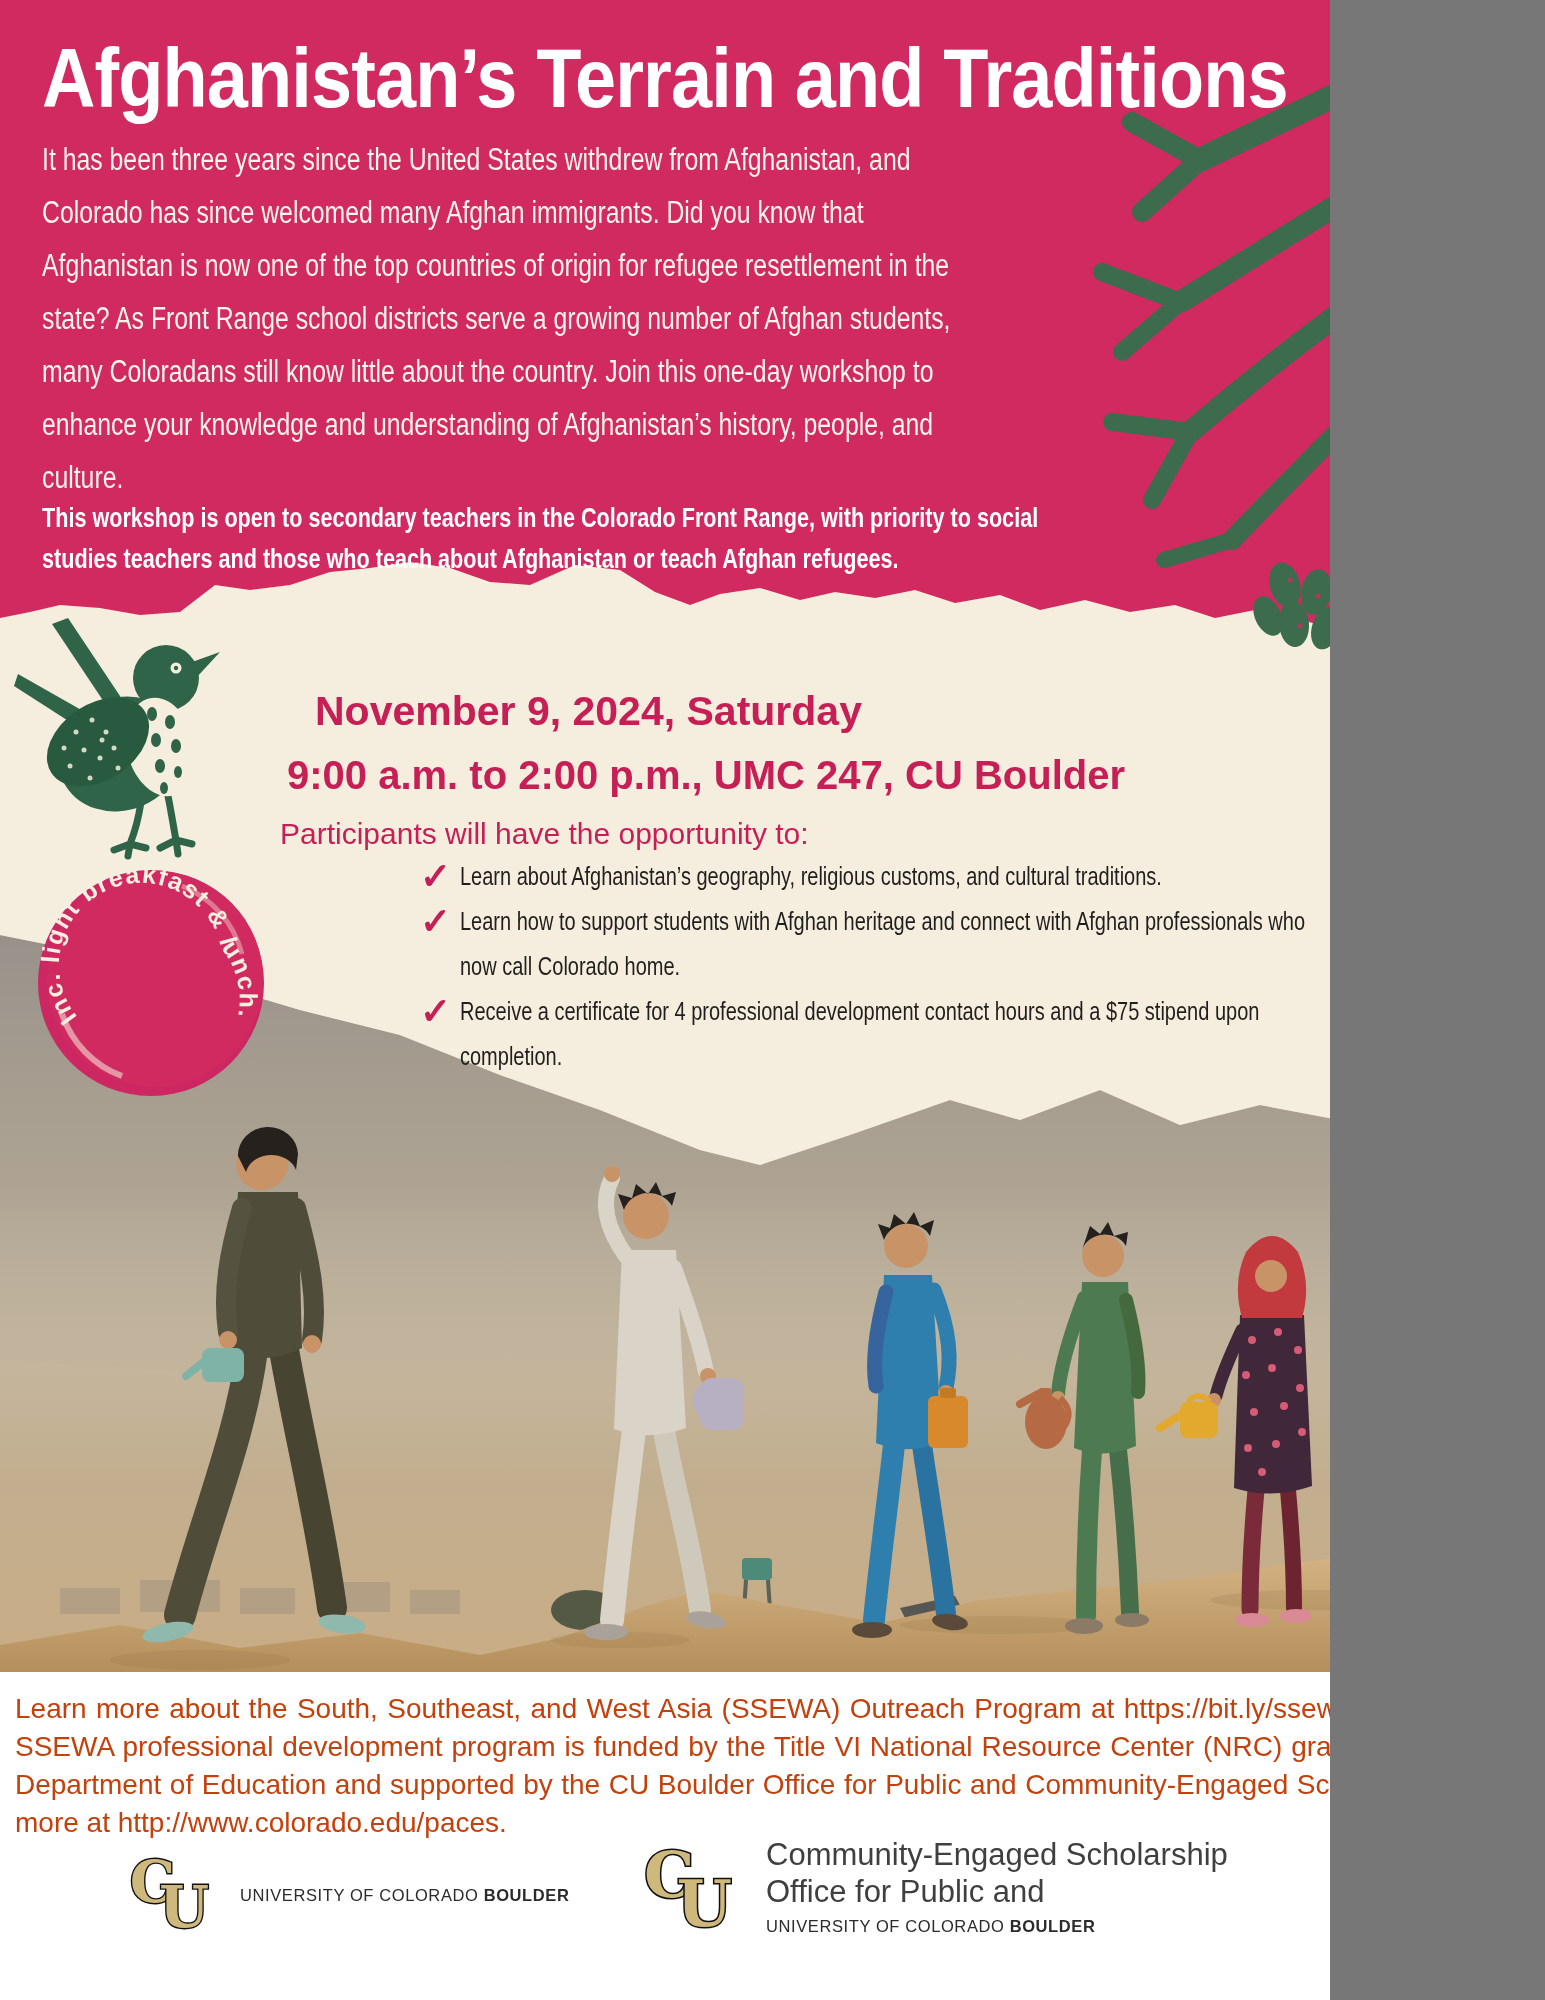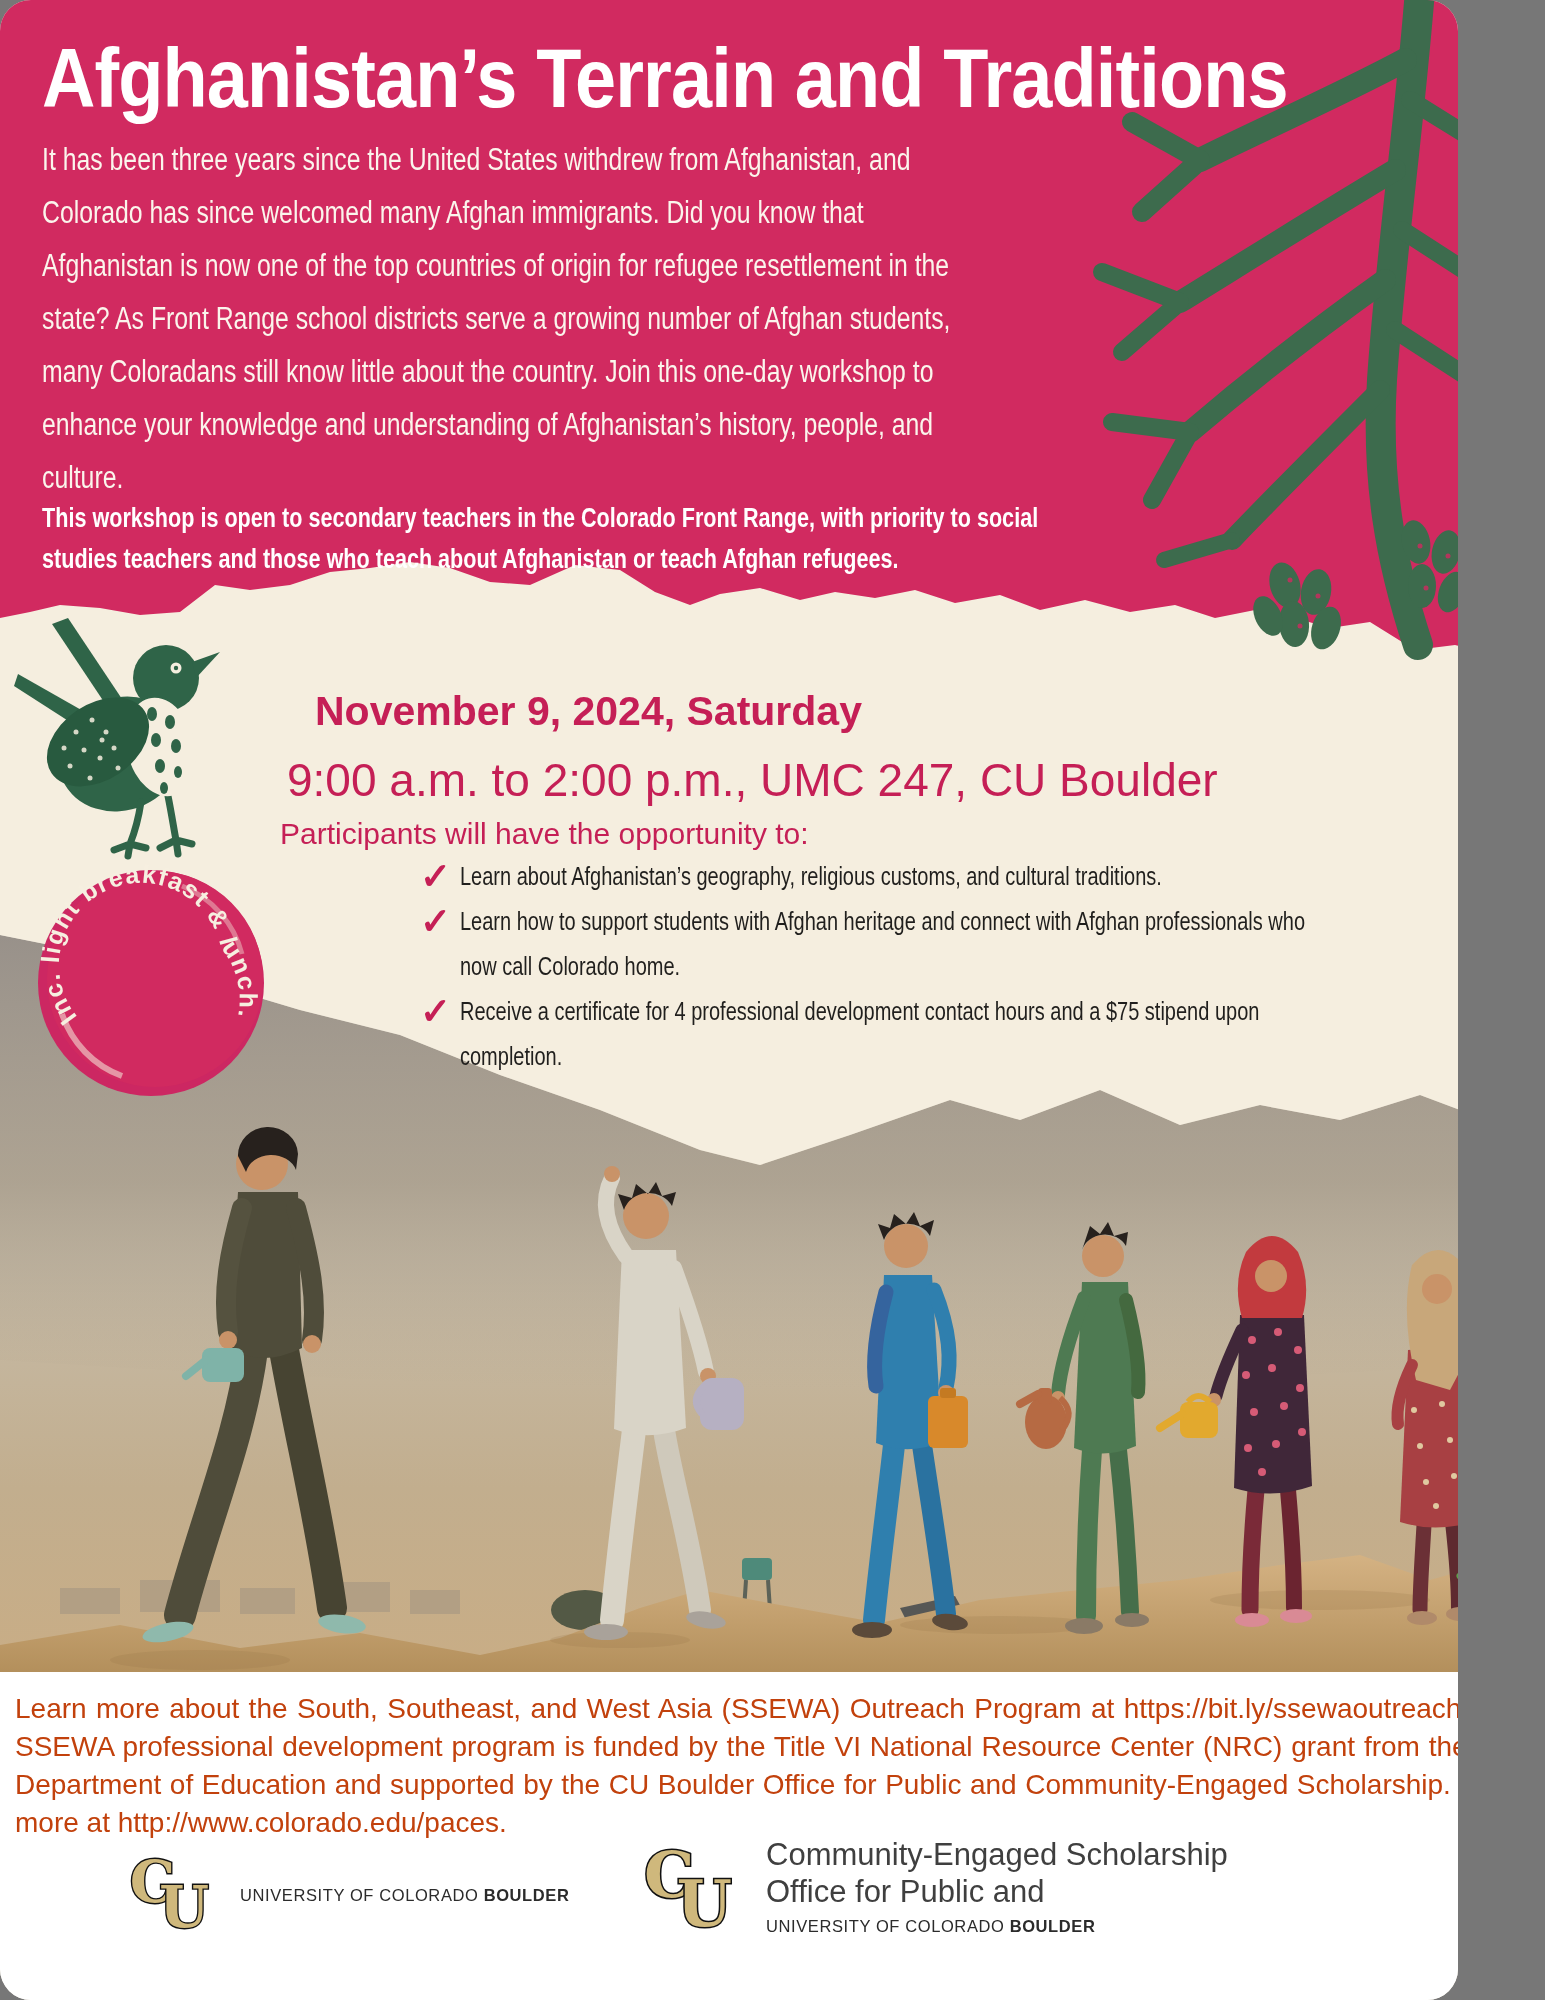--- a/index.html
+++ b/index.html
@@ -1,36 +1,36 @@
 <!DOCTYPE html>
 <html><head>
 <meta charset="utf-8">
 <style>
   html,body{margin:0;padding:0;background:#777;}
-  .page{position:relative;width:1458px;height:2000px;background:#F5EEDF;overflow:hidden;
-        font-family:"Liberation Sans",sans-serif;border-radius:31px;}
+  .page{position:relative;width:1330px;height:2000px;background:#F5EEDF;overflow:hidden;
+        font-family:"Liberation Sans",sans-serif;}
   .abs{position:absolute;}
   
   .hero{position:absolute;left:0;top:0;width:1545px;height:700px;background:#D12A60;
     clip-path:polygon(0 0,1545px 0,1545px 660px,1500px 655px,1455px 645px,1415px 650px,
       1370px 622px,1330px 628px,1295px 618px,1255px 610px,1215px 618px,1175px 605px,
       1130px 612px,1085px 600px,1040px 610px,1000px 595px,955px 603px,915px 590px,
       875px 598px,835px 592px,800px 600px,760px 588px,720px 594px,690px 605px,655px 592px,
       620px 570px,575px 565px,530px 585px,490px 582px,450px 568px,410px 562px,370px 568px,
       330px 572px,290px 585px,250px 590px,215px 585px,180px 612px,140px 615px,100px 608px,
       60px 605px,30px 612px,0 618px);}
   .hero-title{left:42px;top:30px;font-size:84px;font-weight:700;color:#FFFFFF;
     white-space:nowrap;transform:scaleX(.88);transform-origin:top left;letter-spacing:-1px;}
   .hero-intro{left:42px;top:133px;width:1185px;font-size:31px;line-height:53px;
     color:#FBF5EC;transform:scaleX(.8);transform-origin:top left;}
   .hero-elig{left:42px;top:498px;width:1290px;font-size:27px;line-height:41px;font-weight:700;
     color:#FFFFFF;transform:scaleX(.8);transform-origin:top left;}
   
   .date-line{left:287px;top:688px;font-size:41px;font-weight:700;color:#C51F56;white-space:nowrap;margin-left:28px;}
-  .time-line{left:287px;top:753px;font-size:46px;font-weight:400;color:#C51F56;white-space:nowrap;}
+  .time-line{left:287px;top:753px;font-size:40px;font-weight:700;color:#C51F56;white-space:nowrap;}
   .lead-in{left:280px;top:817px;font-size:30px;color:#C51F56;white-space:nowrap;}
   .bullets{left:420px;top:854px;width:1120px;}
   .bullet{display:flex;align-items:flex-start;}
   .bullet .chk{width:40px;flex:0 0 40px;font-size:37px;line-height:45px;font-weight:700;color:#C51F56;}
   .bullet .btxt{width:1070px;font-size:25px;line-height:45px;color:#201F1D;
     transform:scaleX(.8);transform-origin:top left;}
   
   .footer-bg{left:0;top:1672px;width:1545px;height:328px;background:#FFFFFF;}
   .footer-about{left:15px;top:1690px;width:1516px;font-size:28px;line-height:38px;
     color:#c2410c;text-align:justify;}

